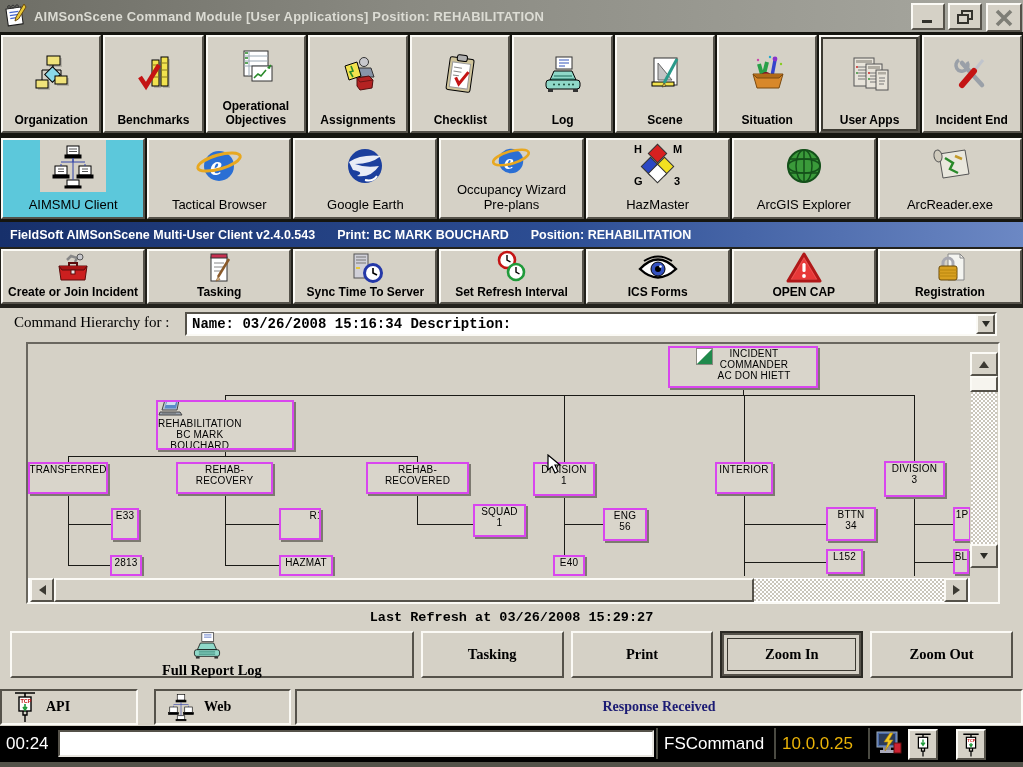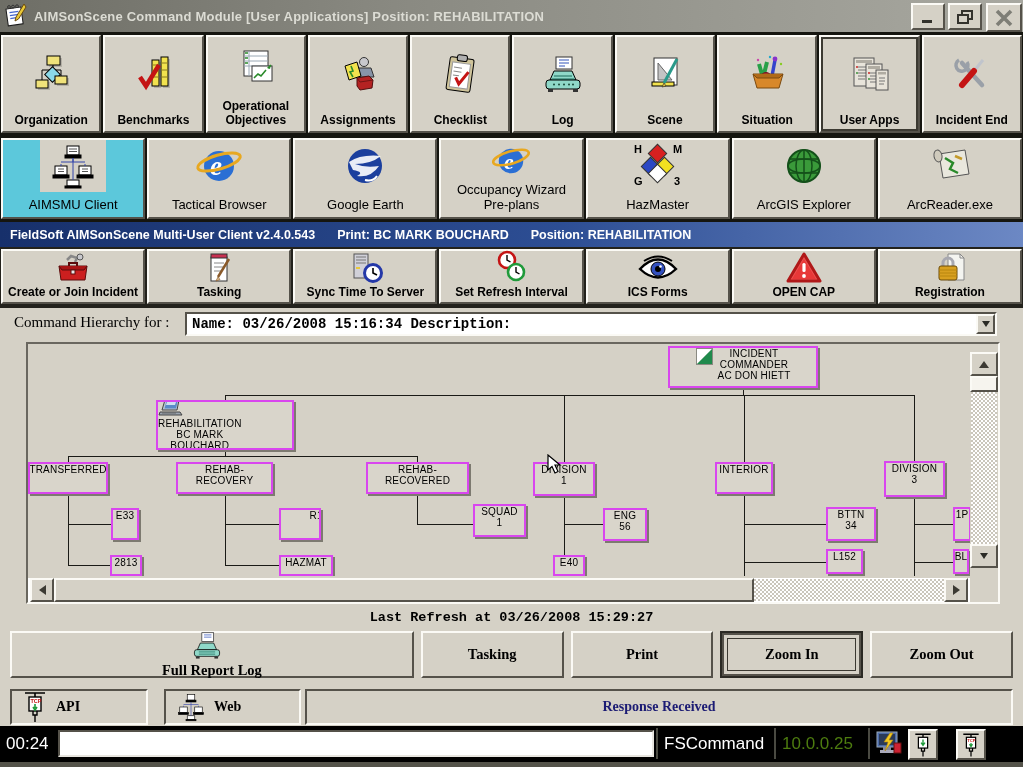--- a/index.html
+++ b/index.html
@@ -103,36 +103,36 @@
     font-family:Liberation Mono, monospace; font-weight:bold; font-size:13.5px; }
   #footerbtns { position:absolute; left:0; top:631px; width:1023px; height:50px; display:flex; gap:7px; padding:0 10px; }
   .fbtn { height:47px; display:flex; align-items:center; justify-content:center;
     font-family:"Liberation Serif",serif; font-weight:bold; font-size:14.5px;flex-direction:column; }
   .fbtn.wide { flex:2.88; } .fbtn:not(.wide) { flex:1; }
   .fbtn .ficon { margin-right:10px; display:flex; }
   .fbtn.focused { border:2px solid #2b2a24; outline:2px solid #55524a; outline-offset:-4px;
     box-shadow: inset 0 0 0 5px #d5d1c6, inset 0 0 0 6px #3c3a32; }
 
   
-  #statusrow { position:absolute; left:0; top:688px; width:1023px; height:38px; display:flex; gap:4px; padding:1px 10px; }
+  #statusrow { position:absolute; left:0; top:688px; width:1023px; height:38px; display:flex; gap:4px; padding:1px 0; }
   .spanel { height:36px; display:flex; align-items:center; }
   #sp-api { width:138px; } #sp-web { width:137px;margin-left:12px; } #sp-msg { flex:1; justify-content:center; }
   .spanel .slbl { font-family:"Liberation Serif",serif; font-weight:bold; font-size:14px; margin-left:8px; }
   #sp-msg .slbl { margin-left:0; color:#1c1c74; }
   .spanel .sicon { margin-left:10px; display:flex; }
 
   
   #cmdbar { position:absolute; left:0; top:726px; width:1023px; height:36px; background:#000; }
   #cmd-timer { position:absolute; left:6px; top:8px; color:#fff; font-size:17px; }
   #cmd-input { position:absolute; left:58px; top:4px; width:596px; height:27px; background:#fff;
     border-top:2px solid #55524a; border-left:2px solid #55524a; border-right:2px solid #e8e6e0; border-bottom:2px solid #e8e6e0;
     font-size:14px; padding:0 4px; }
   .cmd-sep { position:absolute; top:2px; width:2px; height:31px; background:#4a4a42; }
   #cmd-app { position:absolute; left:664px; top:8px; color:#fff; font-size:17px; }
-  #cmd-ip { position:absolute; left:782px; top:8px; color:#4d7c0f; font-size:17px; }
+  #cmd-ip { position:absolute; left:782px; top:8px; color:#eab308; font-size:17px; }
   .cmd-icon { position:absolute; top:3px; }
   #bottomstrip { position:absolute; left:0; top:762px; width:1023px; height:5px; background:#54534a; }
 </style>
 </head>
 <body>
 
 <div id="app">
 
   <div id="titlebar">
     <span id="title-icon">

